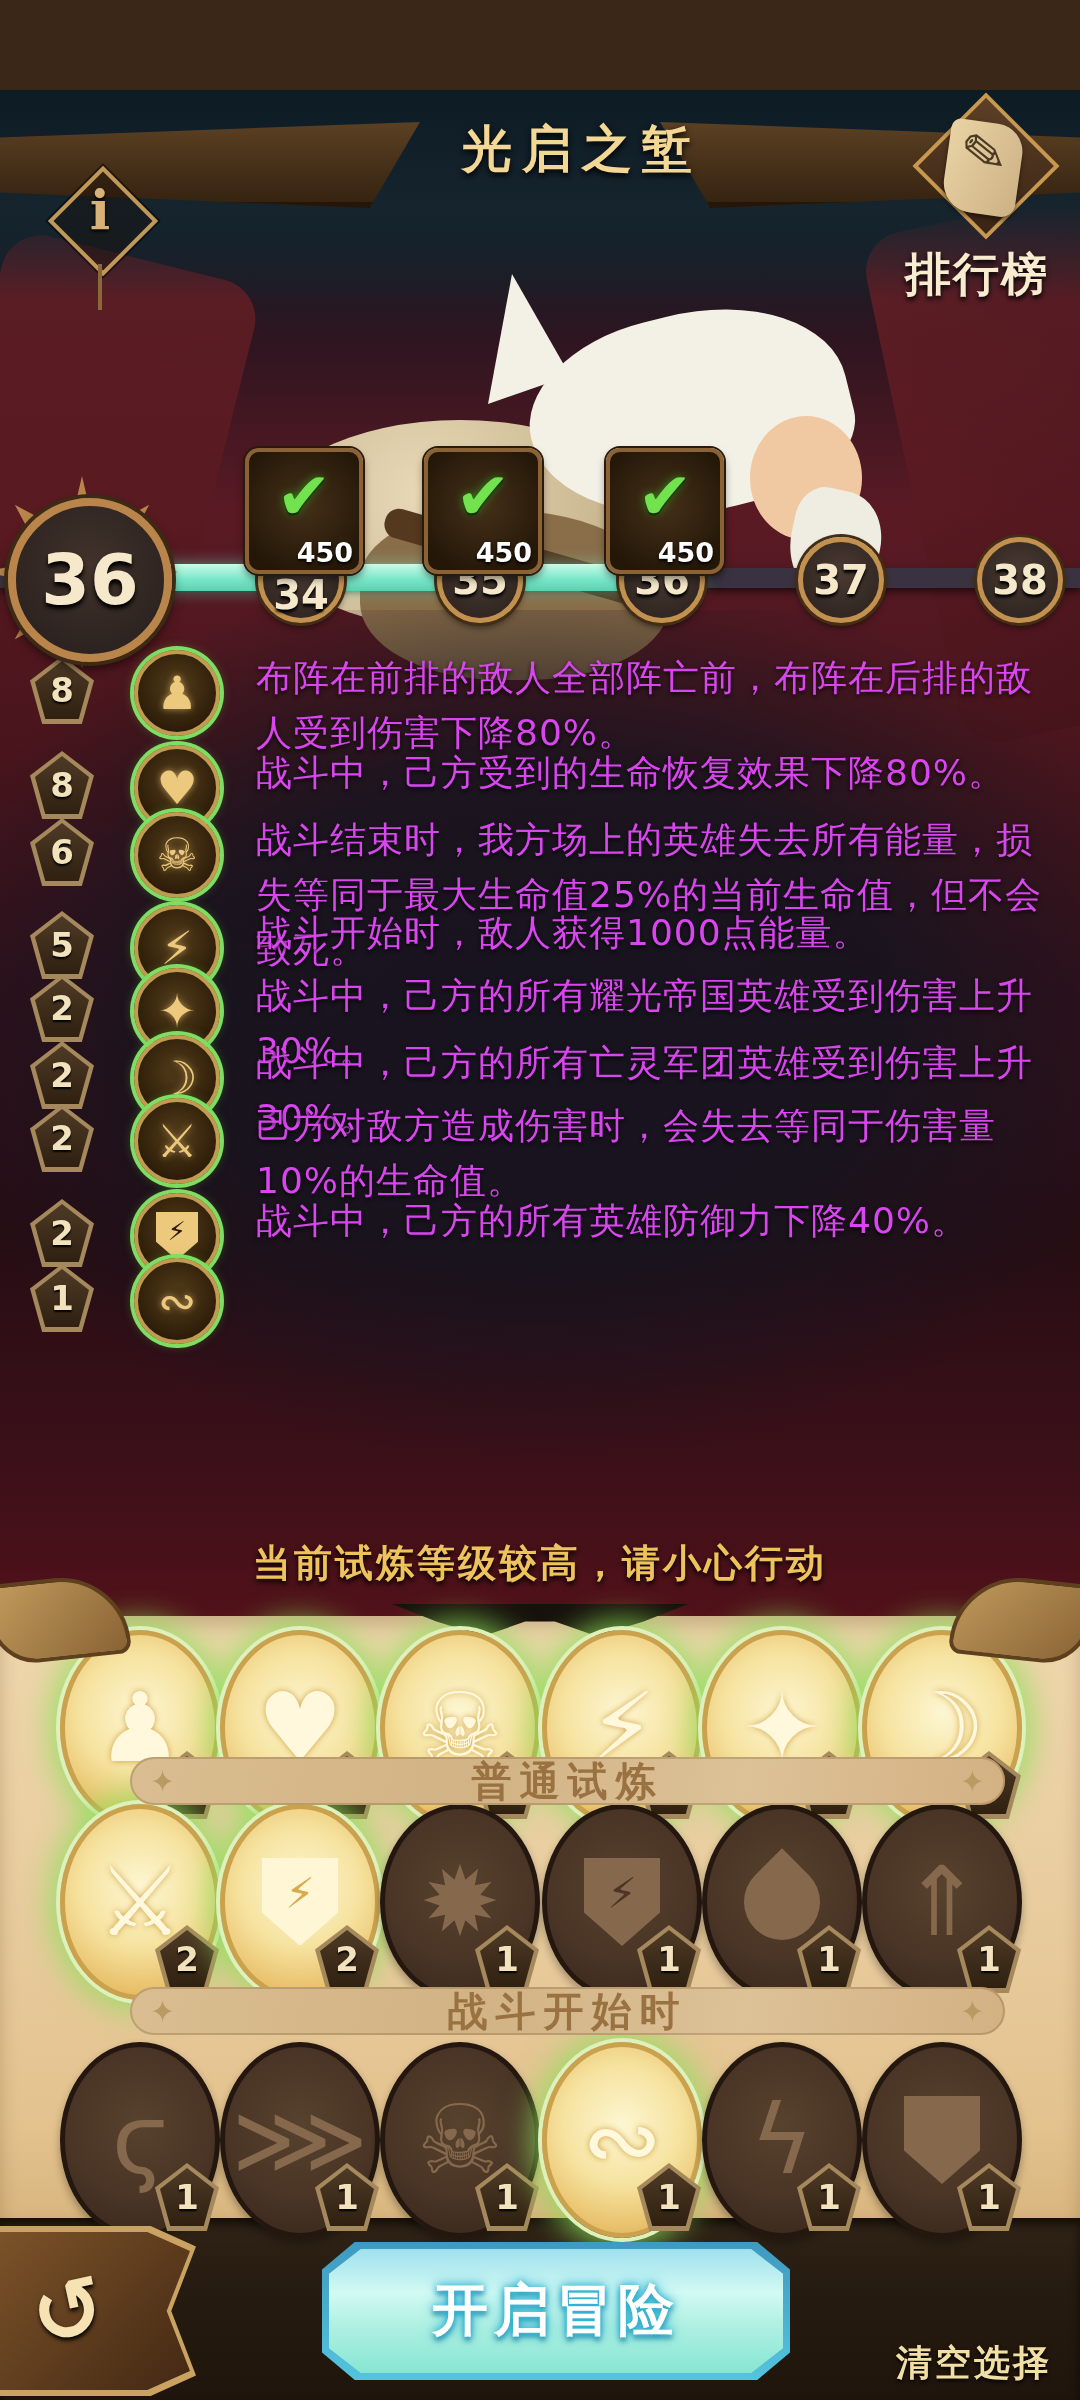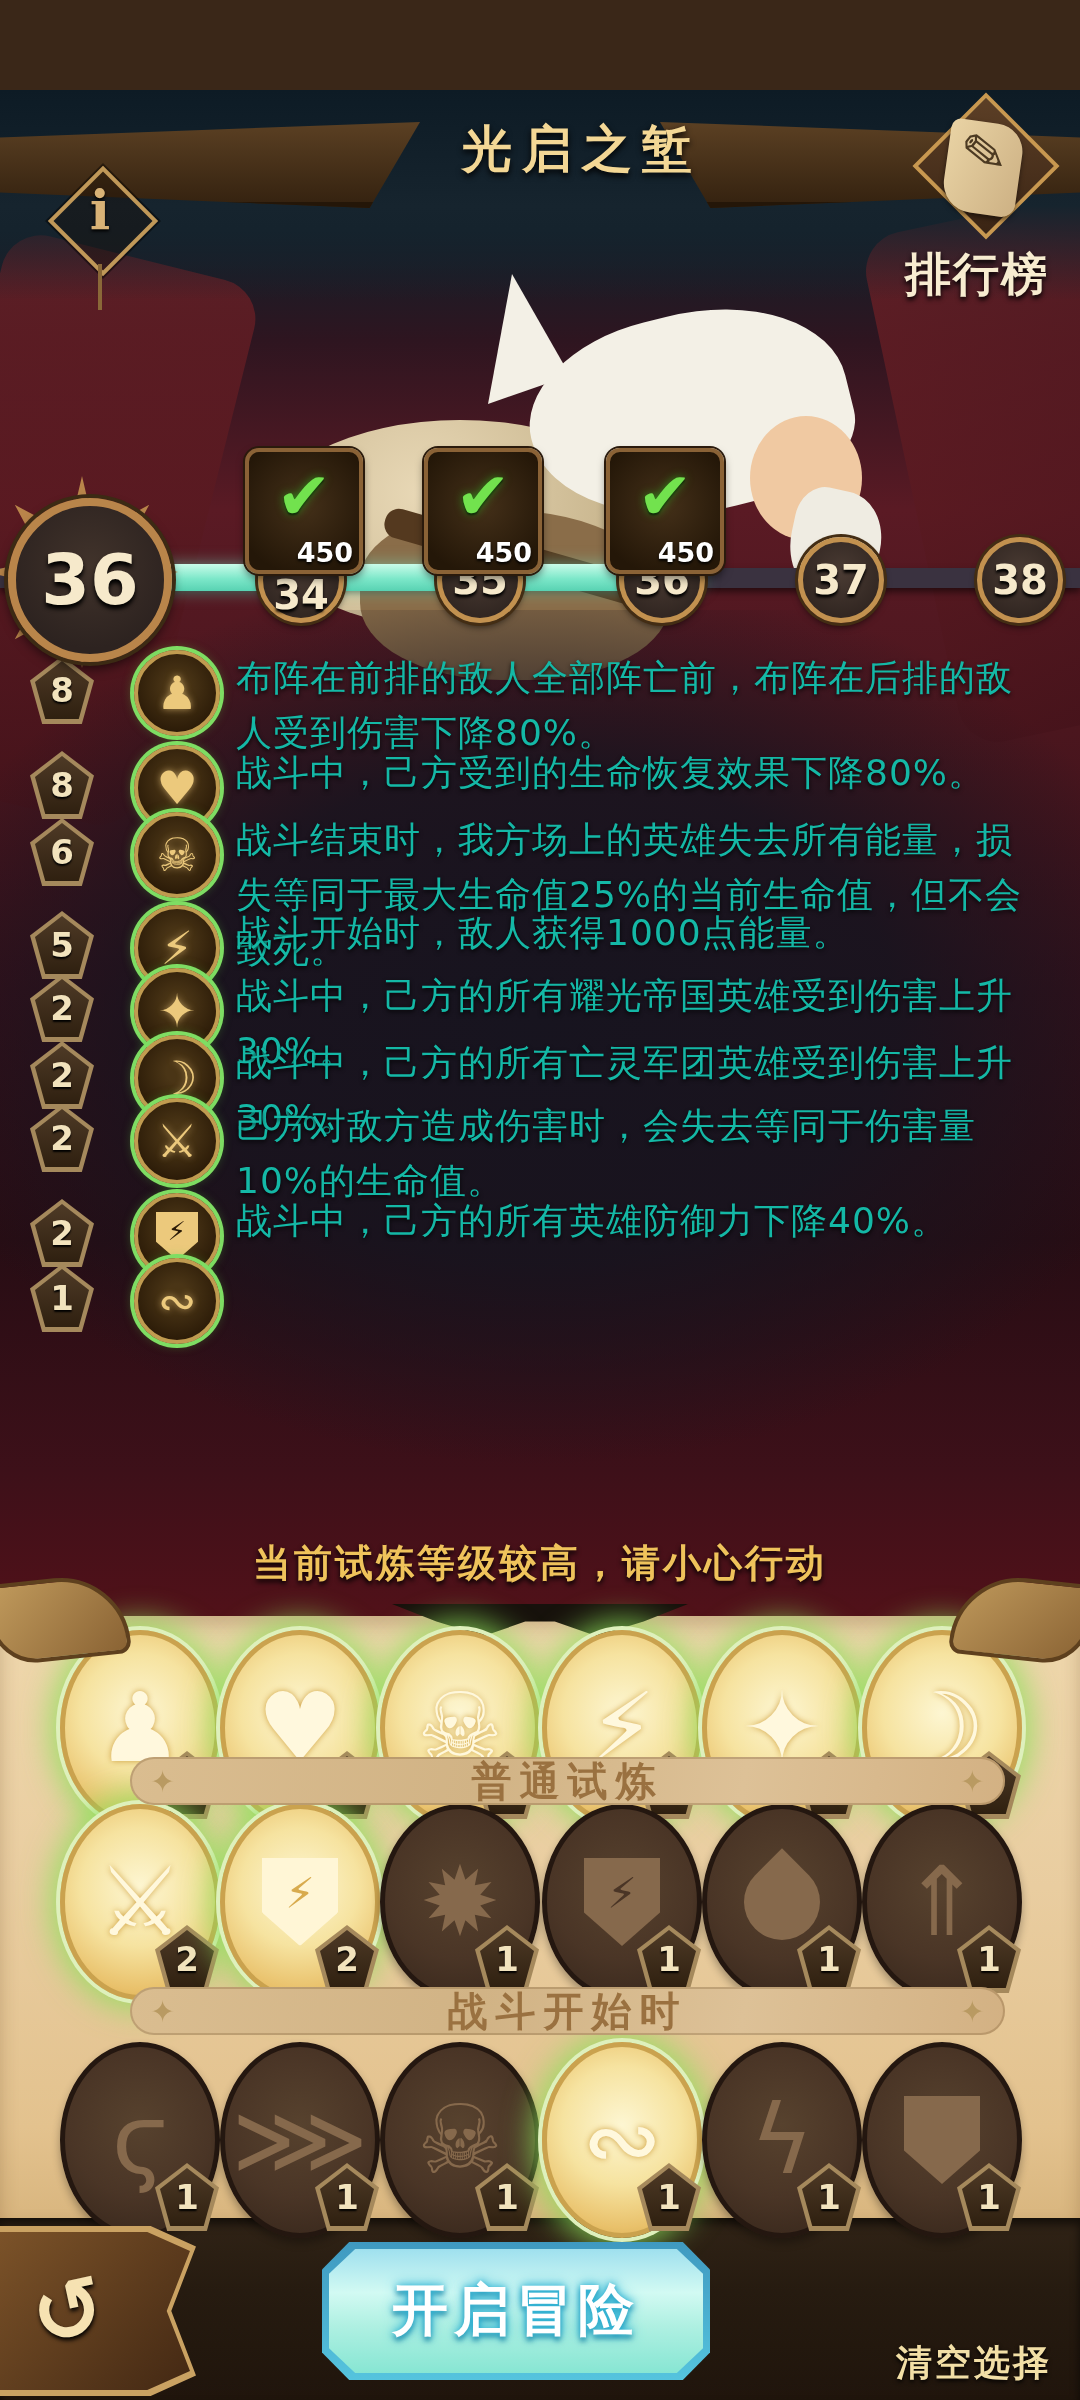--- a/index.html
+++ b/index.html
@@ -80,21 +80,21 @@
     display:flex;align-items:center;justify-content:center;}
   .pent-in{position:absolute;inset:5px;clip-path:polygon(50% 0,100% 36%,81% 100%,19% 100%,0 36%);
     background:linear-gradient(180deg,#4e3a26,#2f2010);}
   .pent-num{position:relative;z-index:1;font-size:34px;font-weight:bold;color:#f2e3bd;text-shadow:0 2px 2px #000;}
   .fx .pent{margin-left:30px;margin-top:6px;}
   .fx-ic{position:relative;flex:none;margin-left:40px;width:78px;height:78px;border-radius:50%;
     background:radial-gradient(circle at 50% 42%,#4a3516 18%,#2a1a07 78%);border:4px solid #c09b50;
     box-shadow:0 0 0 4px #7edd63,0 0 12px rgba(90,200,60,.6);
     display:flex;align-items:center;justify-content:center;}
   .fx-glyph{font-size:46px;color:#ecc97c;text-shadow:0 0 7px rgba(236,200,124,.65);}
-  .fx-text{margin-left:16px;width:810px;font-size:36px;line-height:55px;color:#14b8a6;
+  .fx-text{margin-left:36px;width:810px;font-size:36px;line-height:55px;color:#d946ef;
     text-shadow:0 2px 4px rgba(0,0,0,.85);letter-spacing:1px;}
   .shield{position:relative;clip-path:polygon(0 0,100% 0,100% 62%,50% 100%,0 62%);}
   .fx-shield{width:42px;height:48px;background:#ecc97c;}
   .shield-bolt{position:absolute;left:0;top:0;width:100%;height:80%;display:flex;align-items:center;
     justify-content:center;font-size:26px;color:#2a1a07;}
   
   .warning{position:absolute;top:1538px;left:0;width:1080px;text-align:center;font-size:38px;
     font-weight:bold;color:#efc35b;text-shadow:0 3px 5px #000;letter-spacing:3px;z-index:5;}
   
   .panel{position:absolute;top:1616px;left:0;width:1080px;height:602px;z-index:4;
@@ -135,21 +135,21 @@
   
   .footer{position:absolute;top:2218px;left:0;width:1080px;height:182px;z-index:4;
     background:linear-gradient(180deg,#302316 0%,#261b10 40%,#20150c 100%);
     box-shadow:inset 0 6px 10px rgba(0,0,0,.6);}
   .back-btn{position:absolute;left:-10px;top:2226px;width:206px;height:170px;z-index:7;
     clip-path:polygon(0 0,78% 0,100% 12%,88% 50%,100% 88%,78% 100%,0 100%);background:#caa262;}
   .back-in{position:absolute;inset:6px;clip-path:polygon(0 0,78% 0,100% 12%,88% 50%,100% 88%,78% 100%,0 100%);
     background:linear-gradient(135deg,#7c5329,#432813);display:flex;align-items:center;}
   .back-glyph{margin-left:36px;font-size:86px;font-weight:bold;color:#f6e2b2;text-shadow:0 3px 4px #000;
     transform:rotate(-12deg);}
-  .start-btn{position:absolute;left:322px;top:2242px;width:388px;height:138px;z-index:7;
+  .start-btn{position:absolute;left:322px;top:2242px;width:468px;height:138px;z-index:7;
     clip-path:polygon(7% 0,93% 0,100% 20%,100% 80%,93% 100%,7% 100%,0 80%,0 20%);
     background:linear-gradient(180deg,#3f99c0,#55c4de);}
   .start-in{position:absolute;inset:7px;clip-path:polygon(7% 0,93% 0,100% 20%,100% 80%,93% 100%,7% 100%,0 80%,0 20%);
     background:linear-gradient(180deg,#9fe0ee 0%,#d2faf3 35%,#aff0e2 62%,#87e6d3 100%);
     display:flex;align-items:center;justify-content:center;}
   .start-label{font-size:56px;font-weight:bold;color:#fff;letter-spacing:6px;
     text-shadow:0 0 7px #2fb3d6,0 0 14px #2fb3d6,0 4px 5px rgba(16,110,140,.8);}
   .clear-btn{position:absolute;right:22px;top:2338px;z-index:7;font-size:36px;font-weight:bold;
     color:#f2dfa6;text-shadow:0 2px 4px #000;letter-spacing:3px;background:none;border:none;text-align:right;}
   #dyn{position:absolute;inset:0;z-index:5;}

